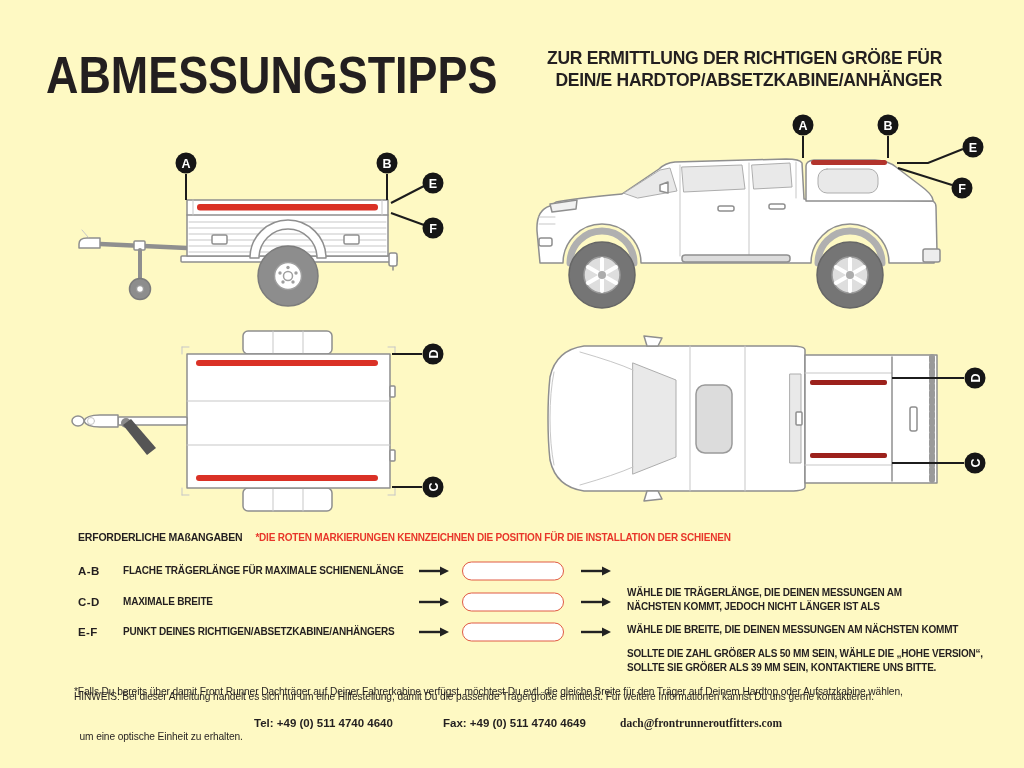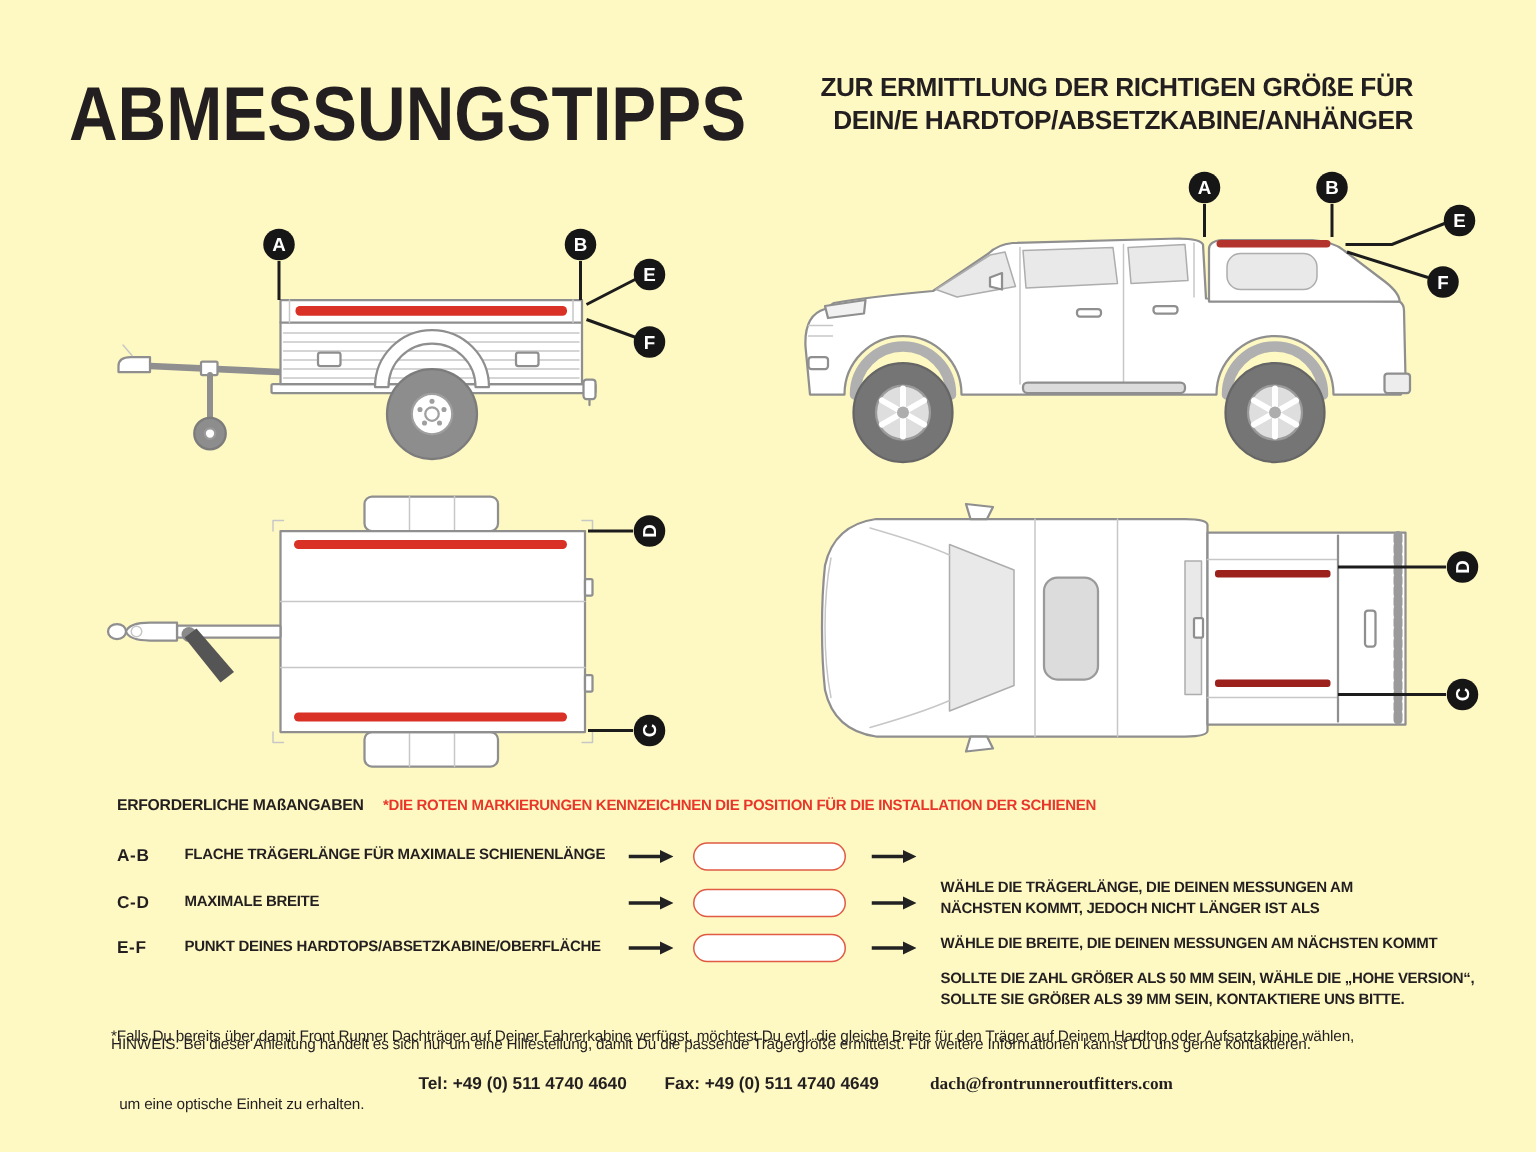--- a/index.html
+++ b/index.html
@@ -246,21 +246,21 @@
     </svg>
     <div class="instr">
       <div>WÄHLE DIE BREITE, DIE DEINEN MESSUNGEN AM NÄCHSTEN KOMMT</div>
       <div></div>
     </div>
   </div>
 
   <div class="mrow" style="top:632px;">
     <div class="rng">E-F</div>
     <div class="desc">
-      <div>PUNKT DEINES HARDTOPS/ABSETZKABINE/OBERFLÄCHE</div>
+      <div>PUNKT DEINES RICHTIGEN/ABSETZKABINE/ANHÄNGERS</div>
     </div>
     <svg class="arw" style="left:419px;" width="30" height="10" viewBox="0 0 30 10">
       <line x1="0" y1="5" x2="21" y2="5" stroke="#222" stroke-width="2.4"></line>
       <polygon points="21,0.6 30,5 21,9.4" fill="#222"></polygon>
     </svg>
     <div class="pill"></div>
     <svg class="arw" style="left:581px;" width="30" height="10" viewBox="0 0 30 10">
       <line x1="0" y1="5" x2="21" y2="5" stroke="#222" stroke-width="2.4"></line>
       <polygon points="21,0.6 30,5 21,9.4" fill="#222"></polygon>
     </svg>
@@ -269,17 +269,17 @@
       <div>SOLLTE SIE GRÖßER ALS 39 MM SEIN, KONTAKTIERE UNS BITTE.</div>
     </div>
   </div>
 
   <div class="abs fnote" style="left:74px;top:654px;">
     <div>*Falls Du bereits über damit Front Runner Dachträger auf Deiner Fahrerkabine verfügst, möchtest Du evtl. die gleiche Breite für den Träger auf Deinem Hardtop oder Aufsatzkabine wählen,</div>
     <div>  um eine optische Einheit zu erhalten.</div>
   </div>
   <div class="abs fnote" style="left:74px;top:689px;">HINWEIS: Bei dieser Anleitung handelt es sich nur um eine Hilfestellung, damit Du die passende Trägergröße ermittelst. Für weitere Informationen kannst Du uns gerne kontaktieren.</div>
 
-  <div class="abs contact" style="left:279px;top:717px;">Tel: +49 (0) 511 4740 4640</div>
+  <div class="abs contact" style="left:254px;top:717px;">Tel: +49 (0) 511 4740 4640</div>
   <div class="abs contact" style="left:443px;top:717px;">Fax: +49 (0) 511 4740 4649</div>
   <div class="abs contact" style="left:620px;top:717px;font-family:Liberation Serif, serif;">dach@frontrunneroutfitters.com</div>
 
 </div>
 
 </body></html>

